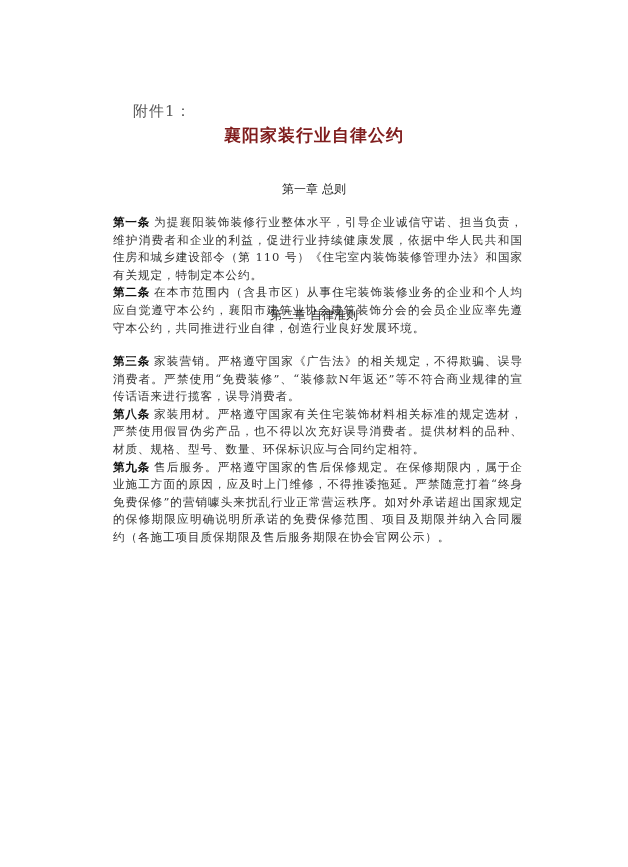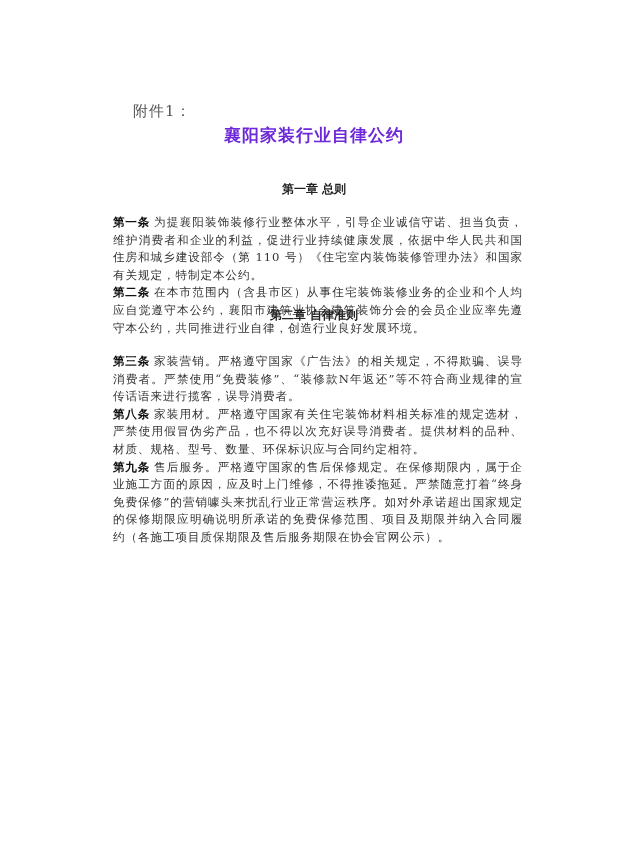--- a/index.html
+++ b/index.html
@@ -1,23 +1,23 @@
 <!DOCTYPE html>
 <html><head>
 <meta charset="utf-8">
 <style>
   html, body { margin: 0; padding: 0; background: #ffffff; }
   body { width: 628px; height: 867px; position: relative; overflow: hidden;
          font-family: "DejaVu Serif", "Liberation Serif", serif; color: #2a2a2a; }
   .page { position: absolute; left: 0; top: 0; width: 628px; height: 867px; border-radius: 10px; }
   .attach { position: absolute; left: 133px; top: 102px; font-size: 15px; color: #555; letter-spacing: 1px; }
   .title { position: absolute; left: 0; width: 628px; top: 124px; text-align: center;
-           font-size: 17px; font-weight: bold; color: #6d28d9; letter-spacing: 1px; }
+           font-size: 17px; font-weight: bold; color: #7f1d1d; letter-spacing: 1px; }
   .chapter { position: absolute; left: 0; width: 628px; text-align: center;
-             font-size: 12px; font-weight: bold; color: #222; }
+             font-size: 12px; font-weight: normal; color: #222; }
   .body { position: absolute; left: 113px; width: 410px; font-size: 11.6px; line-height: 17.6px;
           color: #333; text-align: justify; letter-spacing: 0.9px; margin-top: 20px; }
   .article { margin: 0; }
   .art-no { font-weight: bold; color: #111; letter-spacing: 0.5px; margin-right: 4px; }
 </style>
 </head>
 <body>
 
 <div class="page">
 

